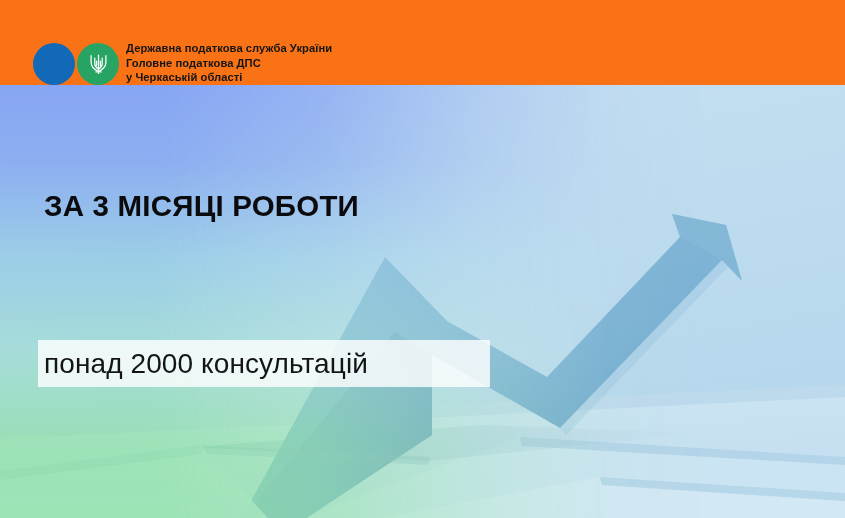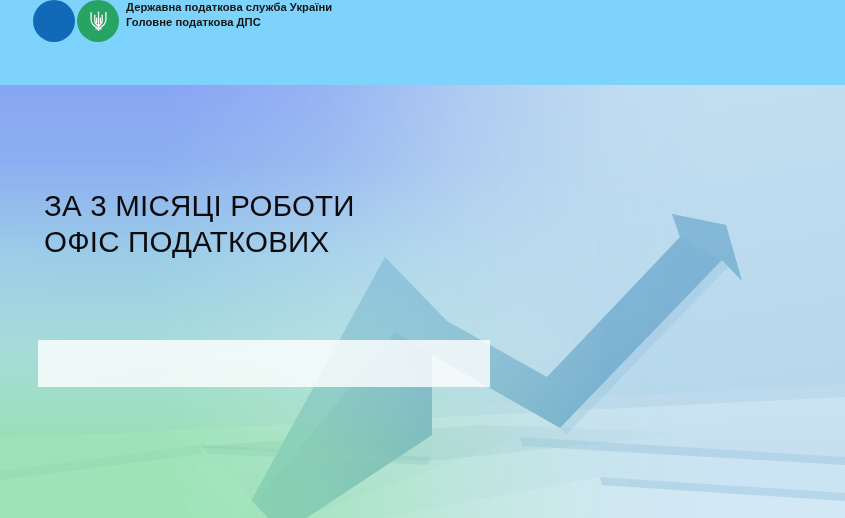--- a/index.html
+++ b/index.html
@@ -21,23 +21,23 @@
     background: #ffffff;
   }
 
   
   .header {
     position: absolute;
     left: 0;
     top: 0;
     width: 845px;
     height: 85px;
-    background: #7dd3fc;
+    background: #f97316;
     display: flex;
-    align-items: flex-start;
+    align-items: flex-end;
     box-sizing: border-box;
     padding-left: 33px;
     z-index: 20;
   }
   .logo-marks {
     position: relative;
     width: 84px;
     height: 42px;
     flex: 0 0 auto;
   }
@@ -141,21 +141,21 @@
     z-index: 10;
     pointer-events: none;
   }
   .headline {
     position: absolute;
     left: 44px;
     top: 103px;
     margin: 0;
     color: #0b0b0d;
     font-size: 29.5px;
-    font-weight: normal;
+    font-weight: bold;
     line-height: 35.5px;
     letter-spacing: 0.2px;
     text-transform: uppercase;
     pointer-events: auto;
   }
   .headline .line { display: block; white-space: nowrap; }
 
   .subtitle-band {
     position: absolute;
     left: 38px;
@@ -205,20 +205,21 @@
             <path d="M11.4 8.0 L11.4 12.6"></path>
             <path d="M6.9 18.9 L12.1 18.9"></path>
           </g>
         </svg>
       </span>
     </div>
 
     <div class="org-text">
       <span class="line">Державна податкова служба України</span>
       <span class="line">Головне податкова ДПС</span>
+      <span class="line">у Черкаській області</span>
     </div>
   </div>
 
   <div class="artboard">
 
     <svg class="art-svg" viewBox="0 0 845 433" preserveAspectRatio="none">
       <defs>
         <linearGradient id="bgGrad" x1="0" y1="0" x2="0.35" y2="1">
           <stop offset="0" stop-color="#c6e1f2"></stop>
           <stop offset="0.5" stop-color="#bedcef"></stop>
@@ -285,19 +286,19 @@
       <polygon points="0,386 200,360 202,369 0,395" fill="#9dc4de" opacity="0.45"></polygon>
     </svg>
 
     <div class="wash"></div>
   </div>
 
   <div class="copy">
 
     <h1 class="headline">
       <span class="line">ЗА 3 МІСЯЦІ РОБОТИ</span>
-      <span class="line">ОФІС ПОДАТКОВИХ</span>
     </h1>
 
     <div class="subtitle-band"></div>
+    <p class="subtitle">понад 2000 консультацій</p>
   </div>
 
 </div>
 
 </body></html>

